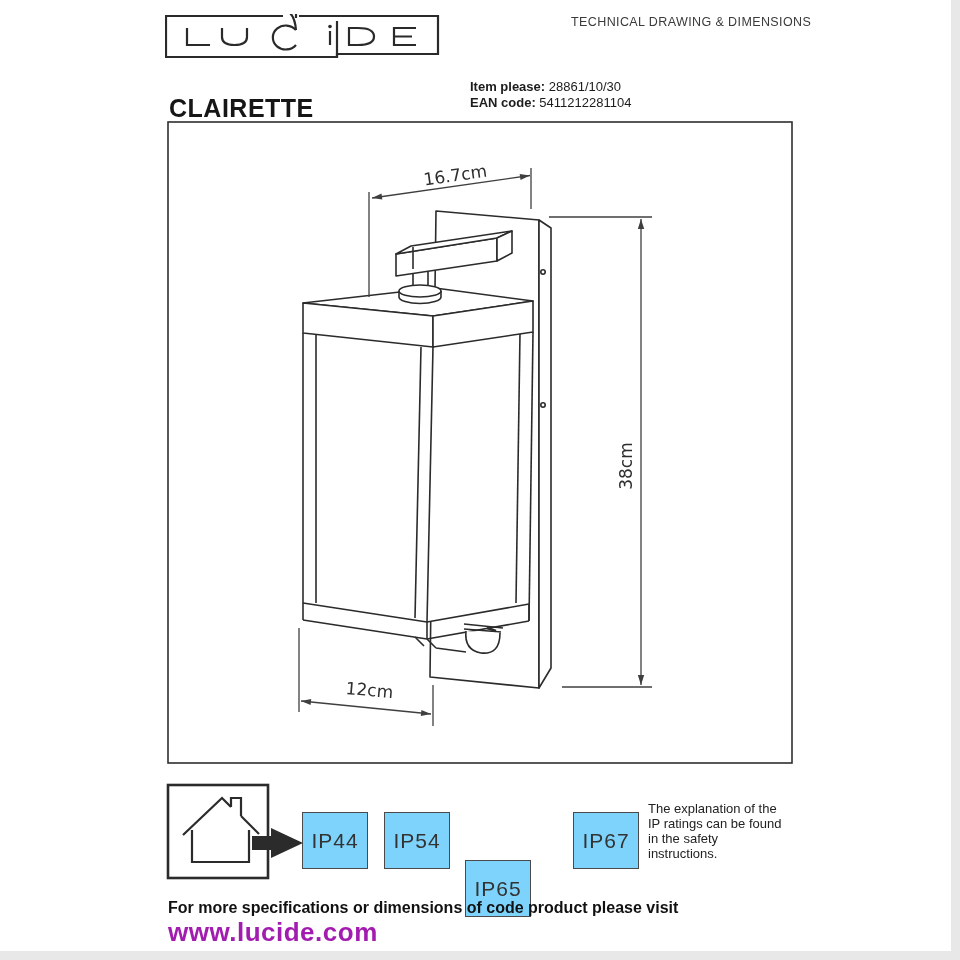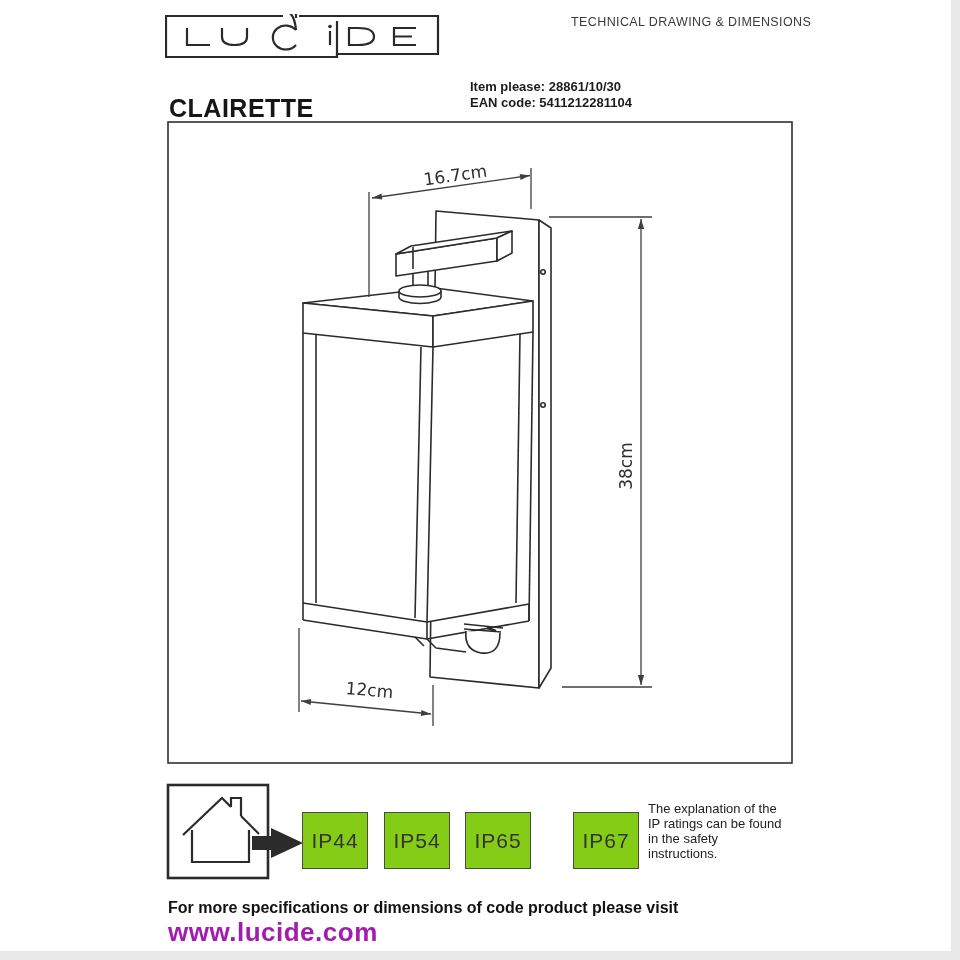--- a/index.html
+++ b/index.html
@@ -5,25 +5,25 @@
   html,body{margin:0;padding:0;}
   body{
     width:960px;height:960px;position:relative;background:#ffffff;
     font-family:"Liberation Sans", sans-serif;color:#222;overflow:hidden;
   }
   .abs{position:absolute;}
   
   .doc-title{left:571px;top:15px;font-size:12.5px;letter-spacing:.4px;color:#3a3a3a;}
   .product-name{left:169px;top:74px;font-size:25px;font-weight:bold;letter-spacing:.5px;color:#161616;margin-top:20px;}
   .codes{left:470px;top:79px;font-size:13px;line-height:15.5px;color:#1c1c1c;font-weight:bold;}
-  .codes .val{font-weight:bold;}
+  .codes .val{font-weight:normal;}
   
   .ip-box{
     position:absolute;top:812px;width:64px;height:55px;border:1.8px solid #4a4a4a;
-    text-align:center;line-height:55px;font-size:21px;letter-spacing:1px;color:#333;background:#84cc16;
+    text-align:center;line-height:55px;font-size:21px;letter-spacing:1px;color:#333;background:#7dd3fc;
   }
   .ip-note{left:648px;top:801px;font-size:13px;line-height:15px;color:#222;}
   
   .footer-line1{left:168px;top:899px;font-size:16px;font-weight:bold;color:#111;}
   .footer-line2{left:168px;top:917px;font-size:26px;font-weight:bold;color:#a21caf;letter-spacing:.5px;}
   .edge-right{right:0;top:0;width:9px;height:960px;background:#e8e8e8;}
   .edge-bottom{left:0;bottom:0;width:960px;height:9px;background:#e8e8e8;}
   svg{display:block;}
   .drawing-svg{left:0;top:0;}
 </style>
@@ -147,21 +147,21 @@
       <path d="M231,807 L231,798 L241,798 L241,816"></path>
       <path d="M241,816 L259,834"></path>
       <path d="M192,830 V862 H249 V830"></path>
     </g>
     <polygon points="252,836 271,836 271,828 303,843 271,858 271,850 252,850" fill="#2b2b2b"></polygon>
   </g>
 </svg>
 
 <div class="ip-box" style="left:302px;">IP44</div>
 <div class="ip-box" style="left:384px;">IP54</div>
-<div class="ip-box" style="left:465px;">IP65</div>
+<div class="ip-box" style="left:465px;margin-top:48px;">IP65</div>
 <div class="ip-box" style="left:573px;">IP67</div>
 
 <div class="abs ip-note">
   <div>The explanation of the</div>
   <div>IP ratings can be found</div>
   <div>in the safety</div>
   <div>instructions.</div>
 </div>
 
 <div class="abs footer-line1">For more specifications or dimensions of code product please visit</div>

